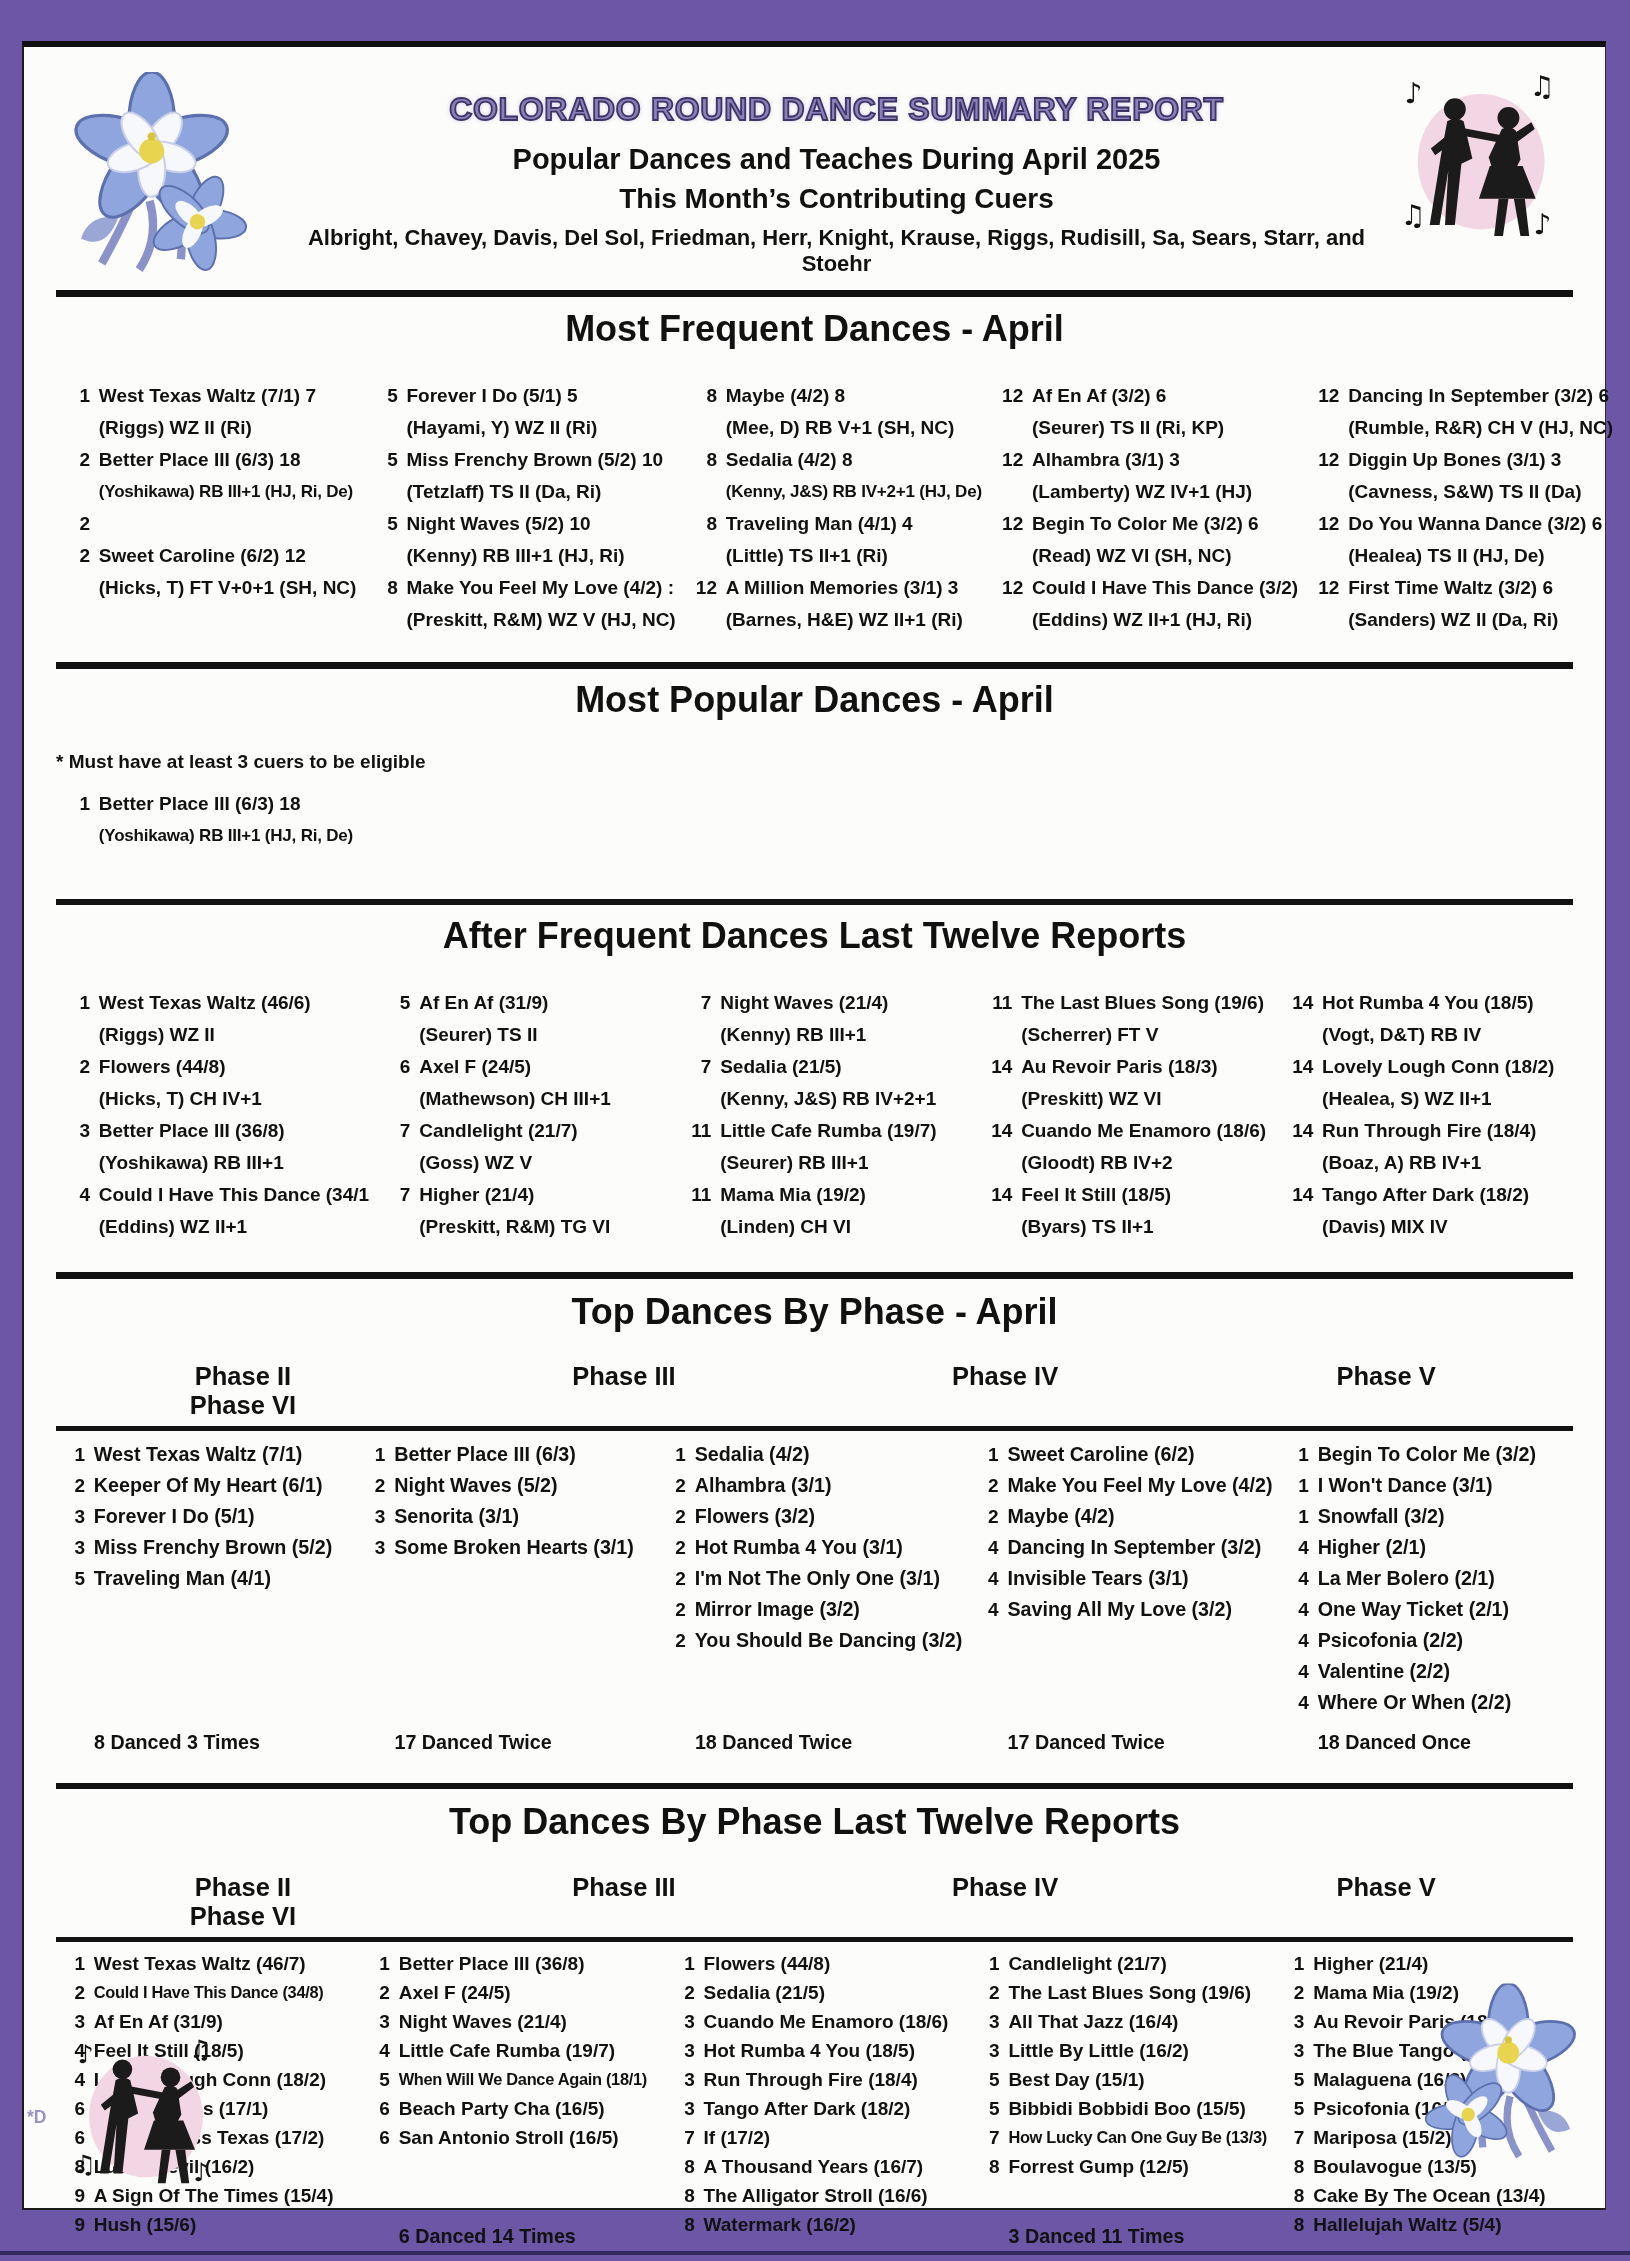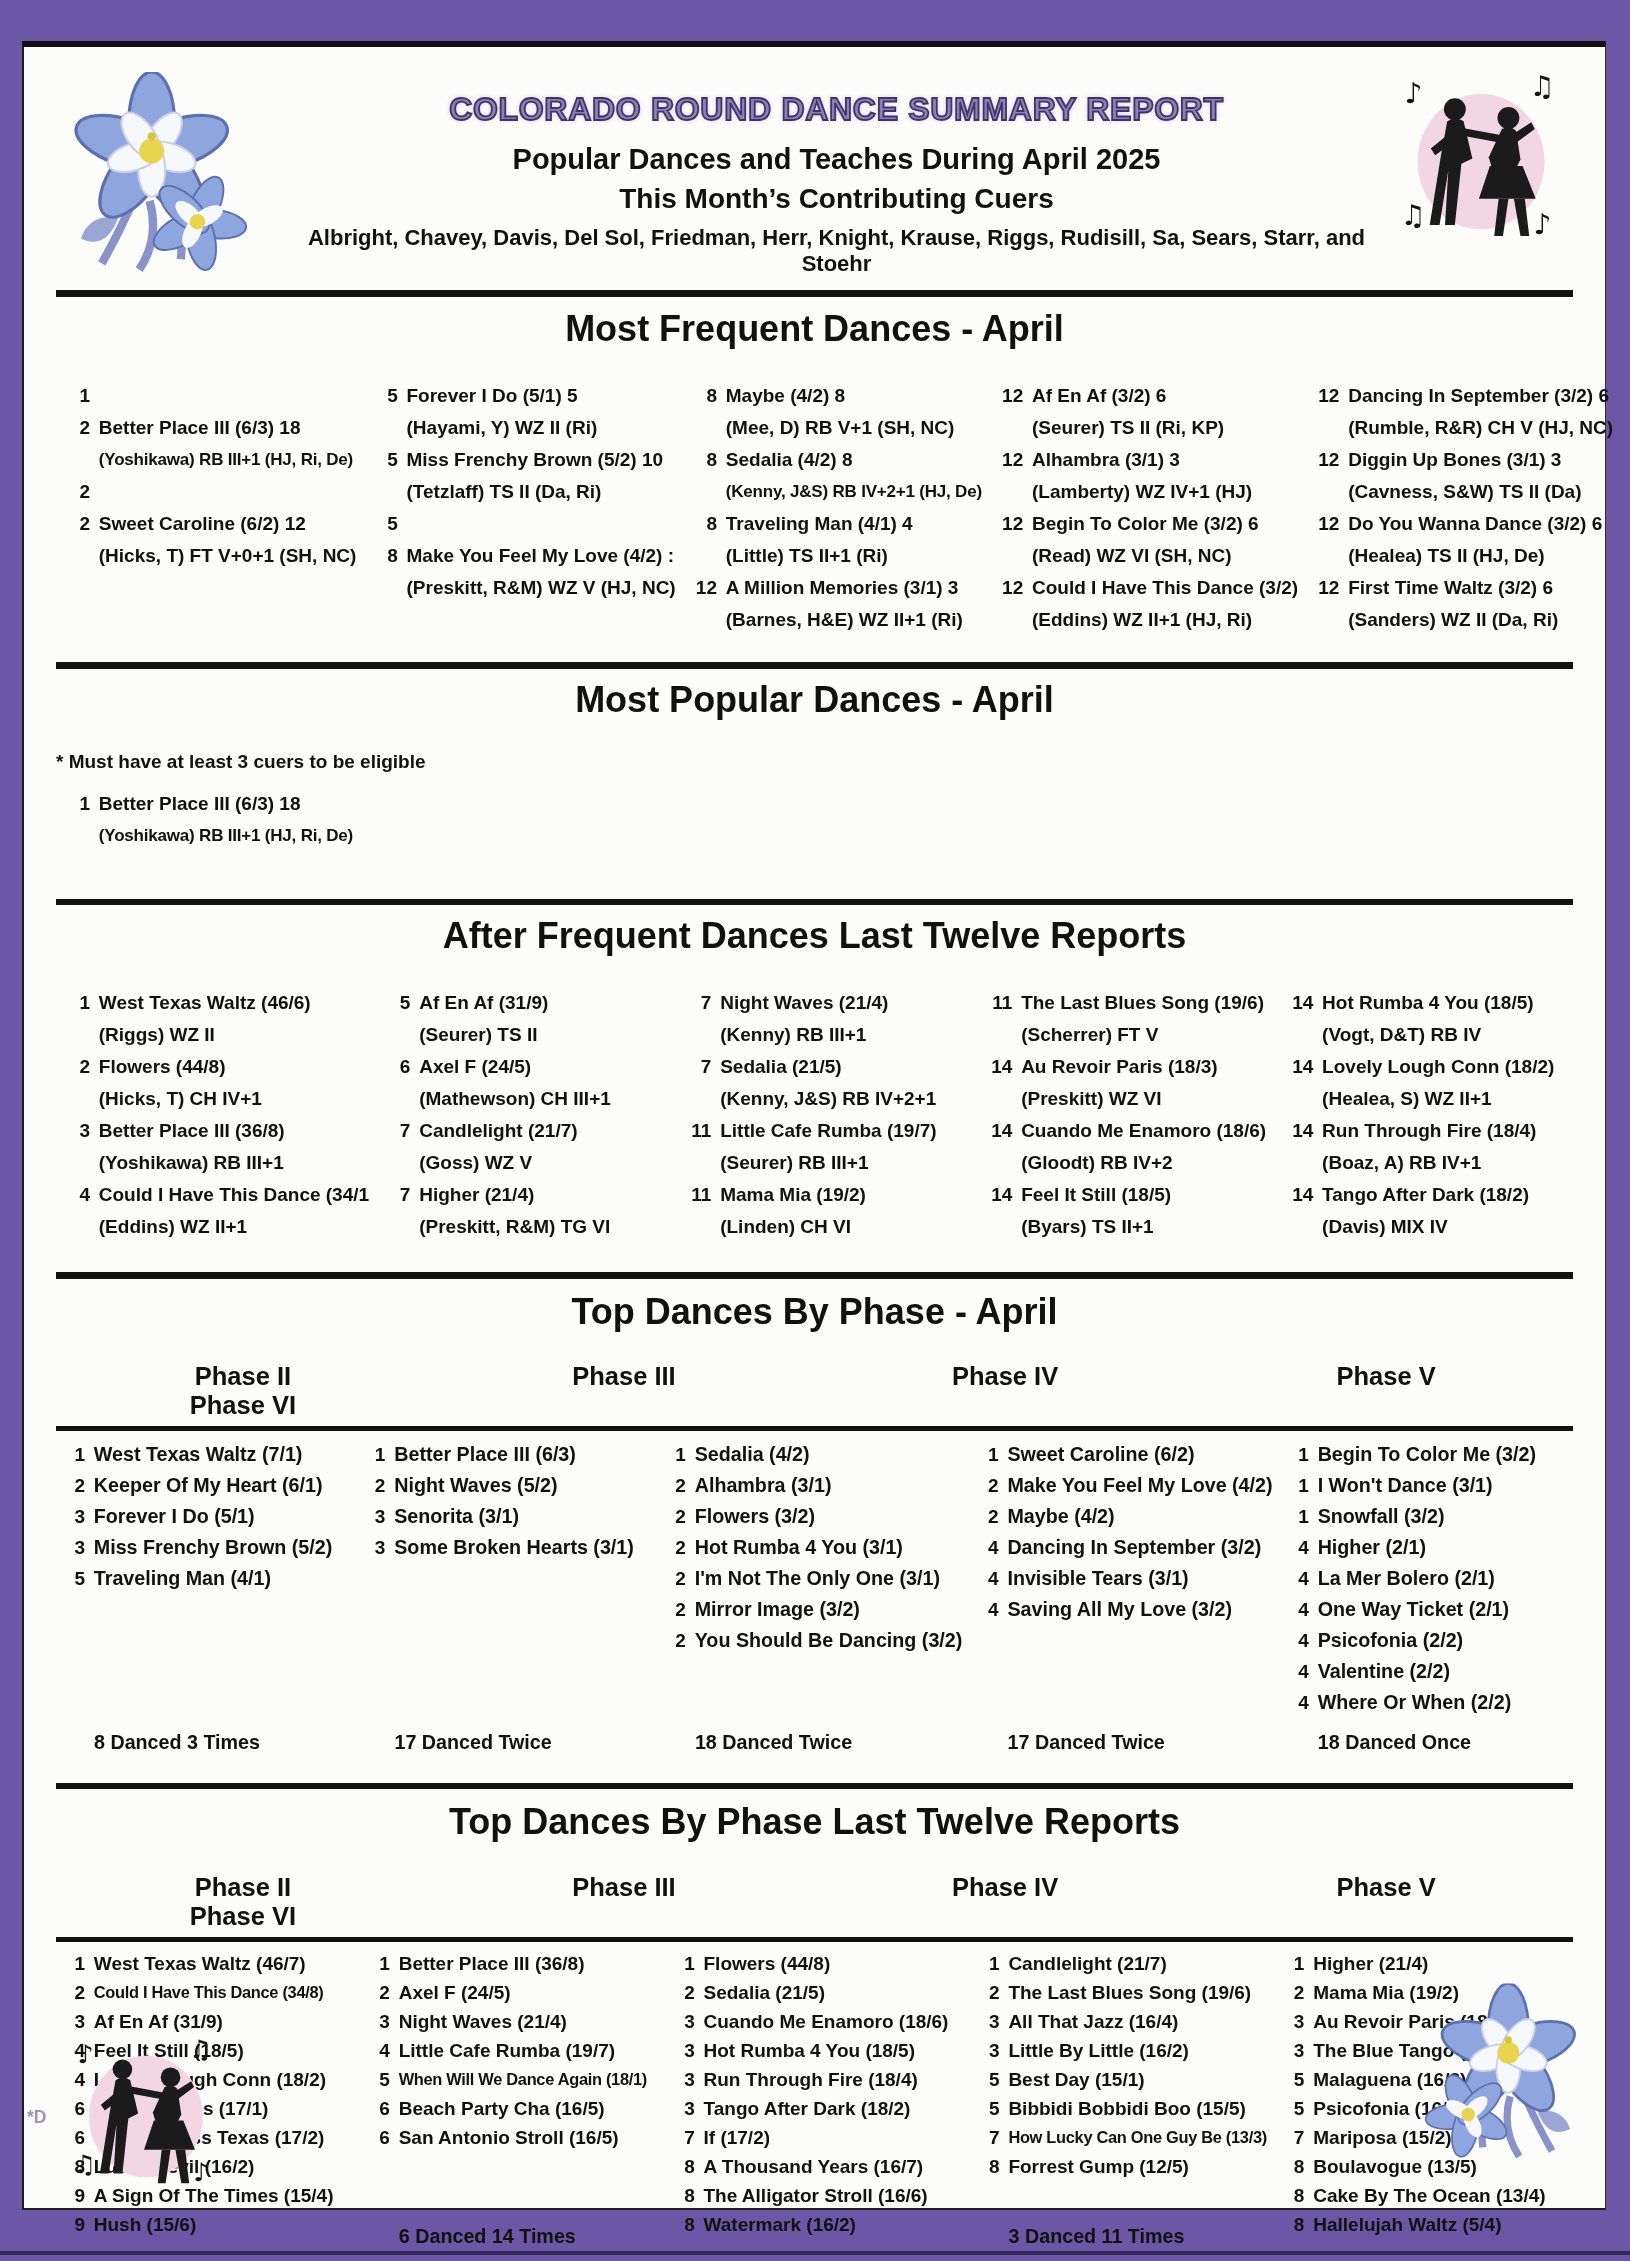--- a/index.html
+++ b/index.html
@@ -138,20 +138,24 @@
       </div>
 
       <div class="rule mt14"></div>
 
       <section>
         <h2 class="sec-title mt16">Most Frequent Dances - April</h2>
         <div class="dance-cols mt18" id="mfa">
             <div class="dance-col">
               <div class="dance-entry">
                 <div class="rank">1</div>
+                <div class="etxt">
+                  <div class="l1">West Texas Waltz (7/1) 7</div>
+                  <div class="l2">(Riggs) WZ II (Ri)</div>
+                </div>
               </div>
               <div class="dance-entry">
                 <div class="rank">2</div>
                 <div class="etxt">
                   <div class="l1">Better Place III (6/3) 18</div>
                   <div class="l2 sm">(Yoshikawa) RB III+1 (HJ, Ri, De)</div>
                 </div>
               </div>
               <div class="dance-entry">
                 <div class="rank">2</div>
@@ -174,20 +178,24 @@
               </div>
               <div class="dance-entry">
                 <div class="rank">5</div>
                 <div class="etxt">
                   <div class="l1">Miss Frenchy Brown (5/2) 10</div>
                   <div class="l2">(Tetzlaff) TS II (Da, Ri)</div>
                 </div>
               </div>
               <div class="dance-entry">
                 <div class="rank">5</div>
+                <div class="etxt">
+                  <div class="l1">Night Waves (5/2) 10</div>
+                  <div class="l2">(Kenny) RB III+1 (HJ, Ri)</div>
+                </div>
               </div>
               <div class="dance-entry">
                 <div class="rank">8</div>
                 <div class="etxt">
                   <div class="l1">Make You Feel My Love (4/2) :</div>
                   <div class="l2">(Preskitt, R&amp;M) WZ V (HJ, NC)</div>
                 </div>
               </div>
             </div>
             <div class="dance-col">

